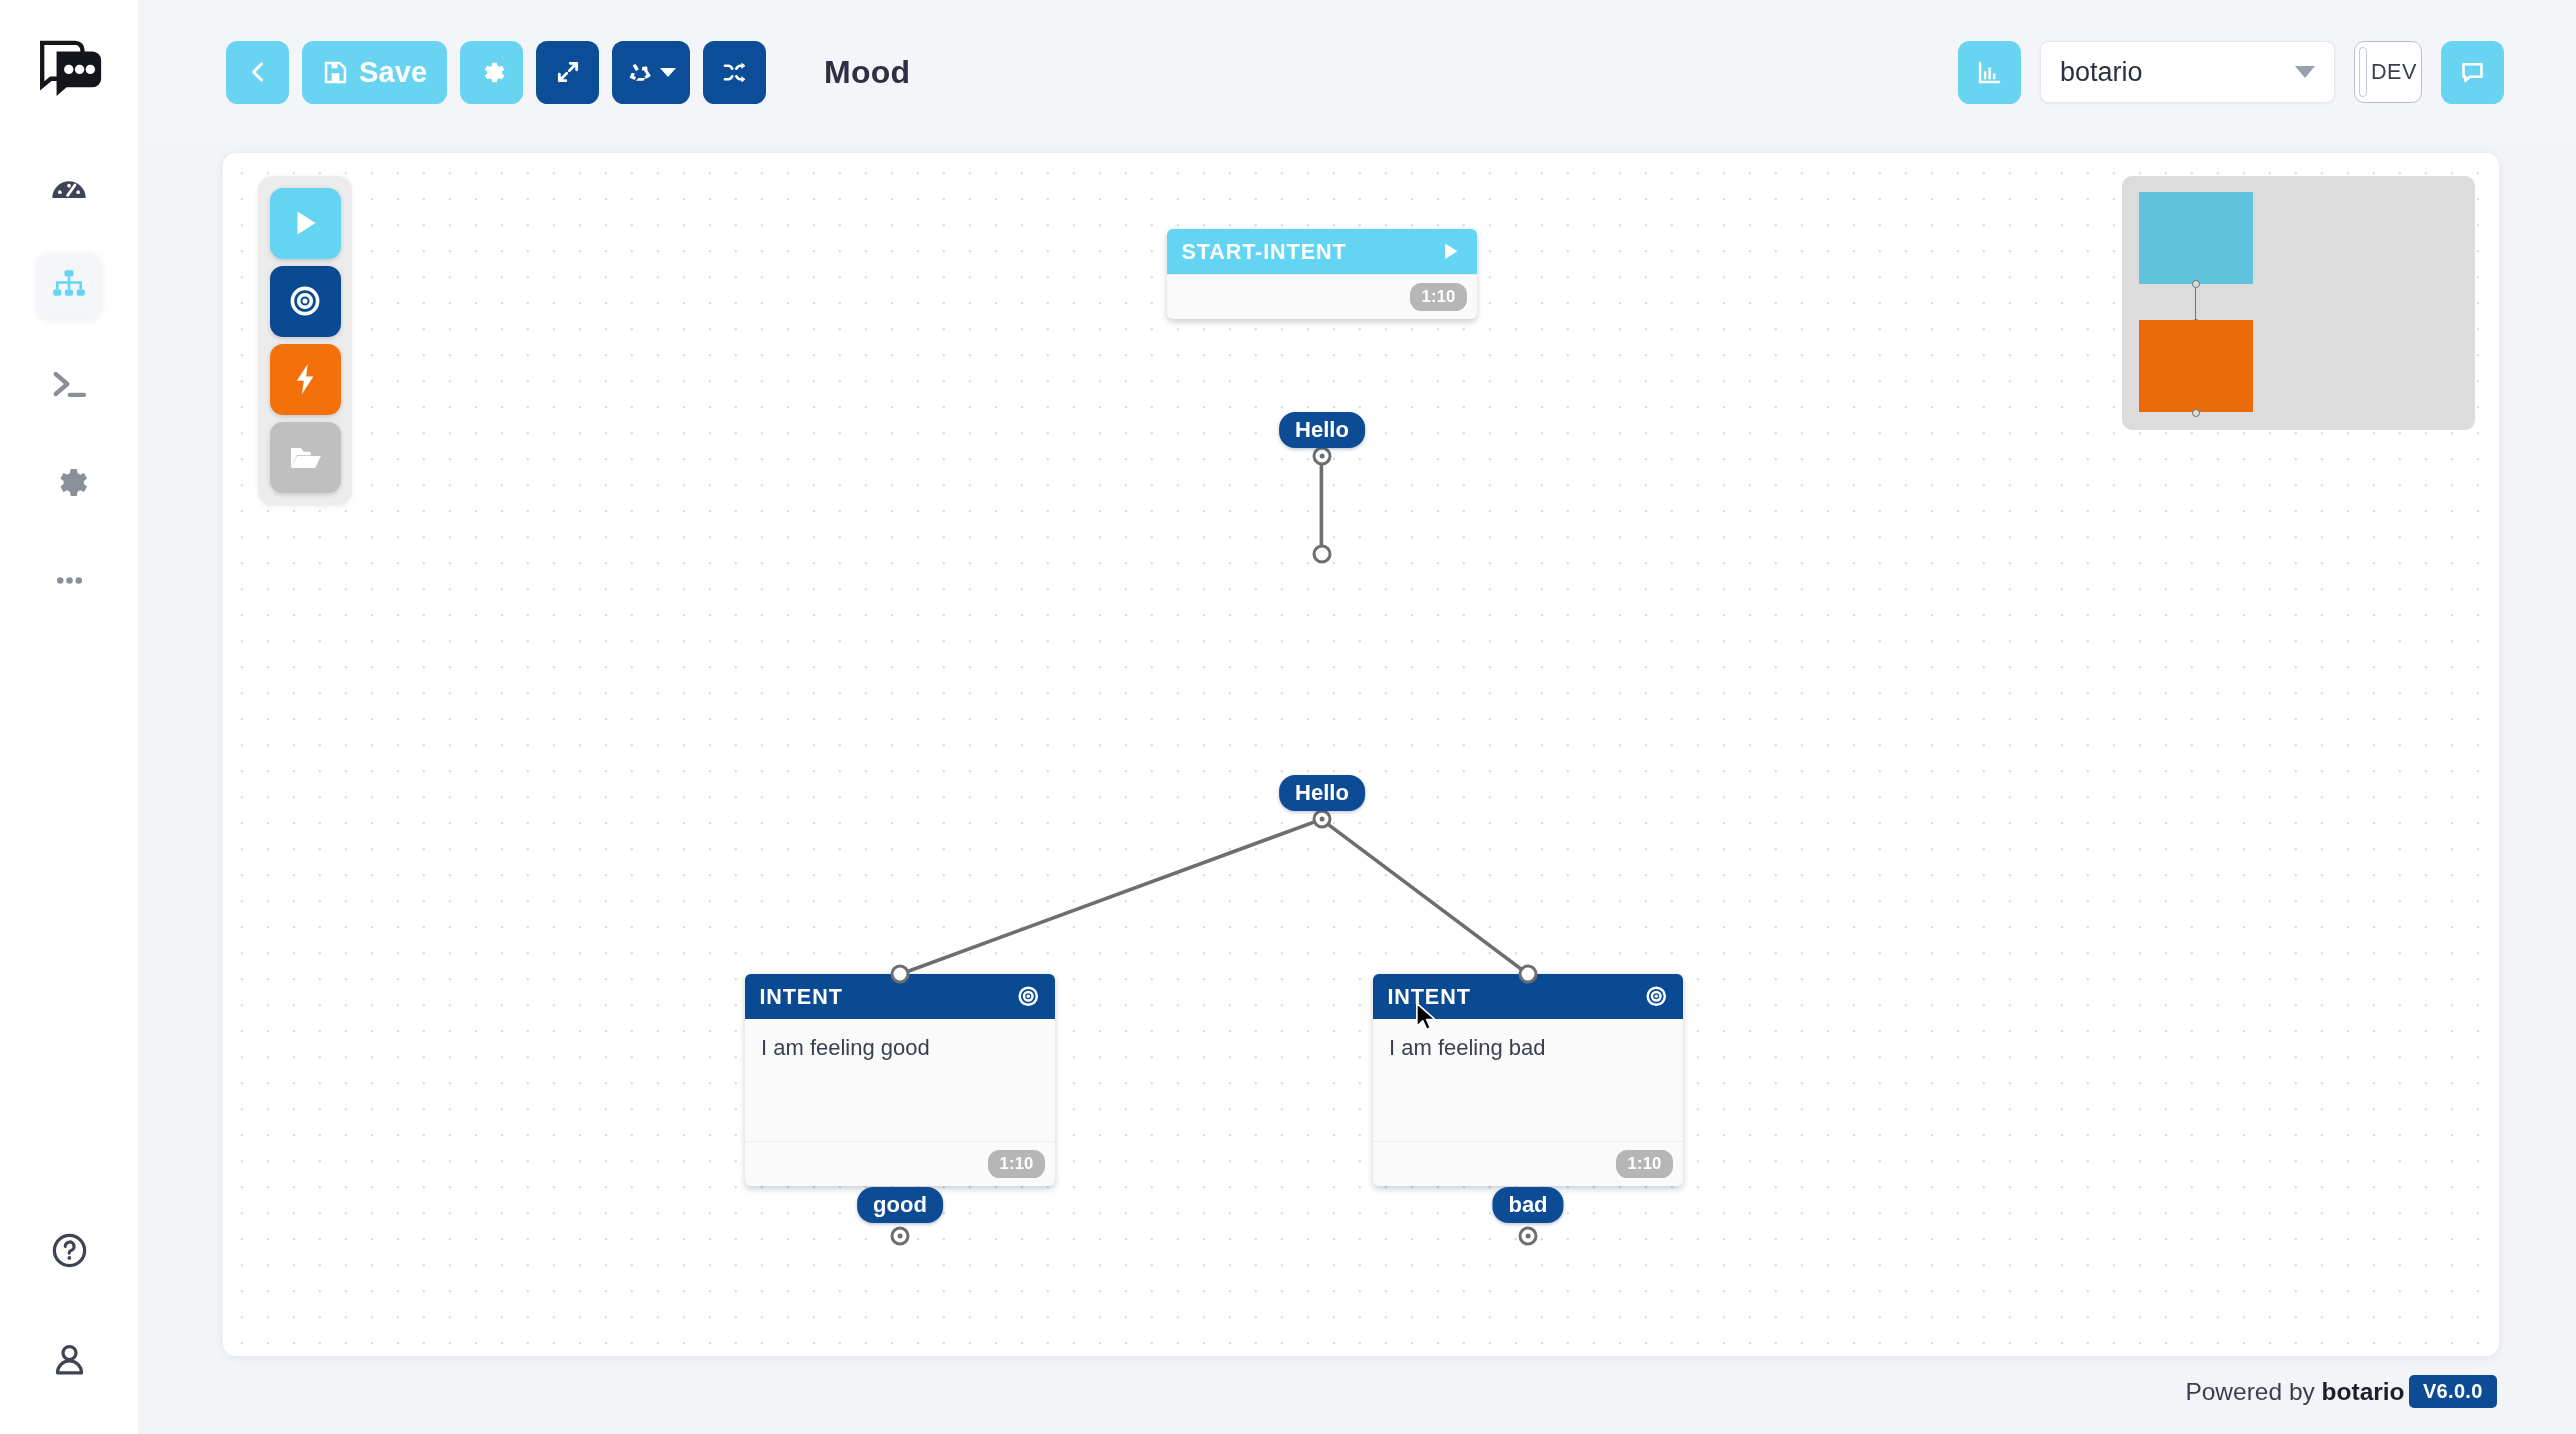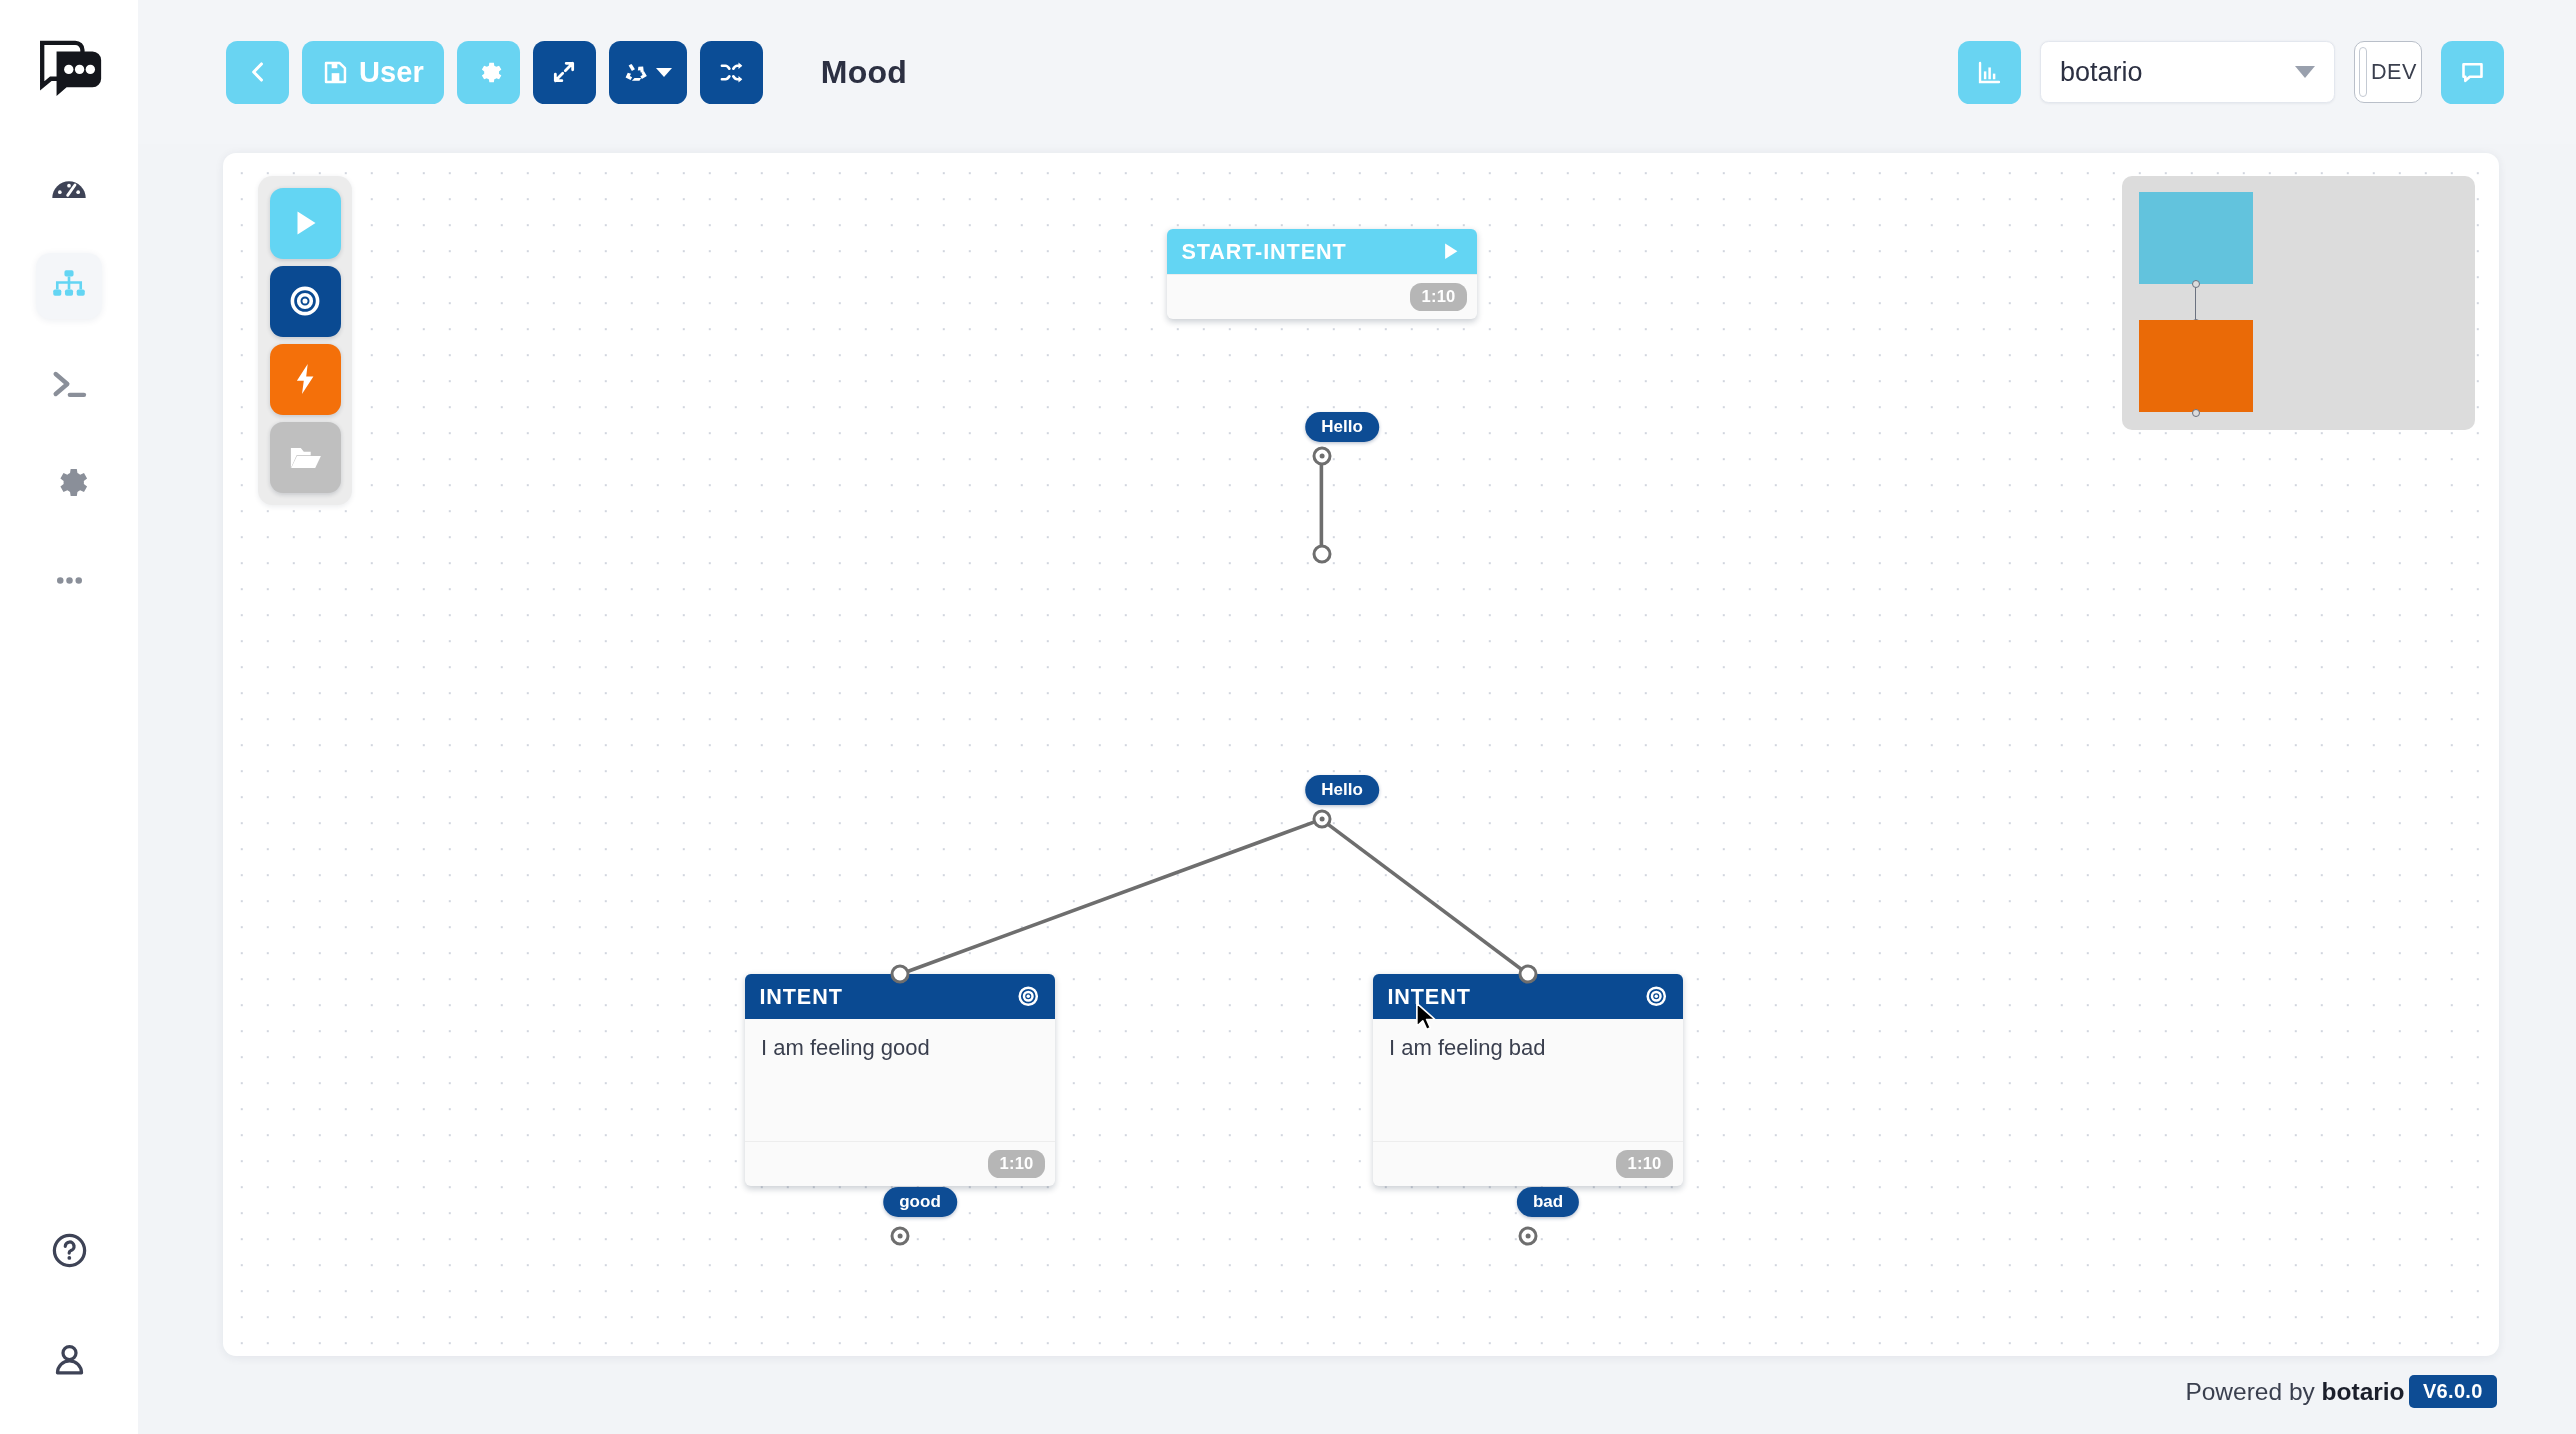--- a/index.html
+++ b/index.html
@@ -132,23 +132,23 @@
     background: #b6b6b6; color: #fff; font-size: 16.6px; font-weight: 700;
     border-radius: 11.5px; padding: 3.6px 11.5px; letter-spacing: 0.2px;
   }
   .hd-start { background: #63d5f3; }
   .hd-action { background: #f4700a; }
   .hd-intent { background: #0a4a92; }
 
   
   .pill {
     position: absolute; background: #0d4c94; color: #fff;
-    border-radius: 16px; padding: 5px 16px; font-size: 17px; font-weight: 700;
+    border-radius: 16px; padding: 5px 16px; font-size: 22px; font-weight: 700;
     box-shadow: 0 1.4px 3.6px rgba(10,40,90,.28); white-space: nowrap;
-    transform: translateX(-50%); cursor: pointer; margin-left: 20px;
+    transform: translateX(-50%); cursor: pointer;
   }
   .port {
     position: absolute; width: 19px; height: 19px; border-radius: 50%;
     border: 3.6px solid #6e6e6e; background: #fff;
     transform: translate(-50%,-50%); cursor: pointer;
   }
   .port.filled::after {
     content:''; position:absolute; left:50%; top:50%; width:5.8px; height:5.8px;
     background:#6e6e6e; border-radius:50%; transform:translate(-50%,-50%);
   }
@@ -256,21 +256,21 @@
           <path d="M15.2 4.6 8 12l7.2 7.4" fill="none" stroke="#fff" stroke-width="2.8" stroke-linecap="round" stroke-linejoin="round"></path>
         </svg>
       </button>
 
       <button class="tbtn light save">
         <svg width="27" height="27" viewBox="0 0 24 24">
           <path d="M3.6 3.6h12.2L20.4 8.2v12.2H3.6z" fill="none" stroke="#fff" stroke-width="2.2" stroke-linejoin="round"></path>
           <rect x="8.6" y="12.6" width="6.8" height="7.8" fill="#fff"></rect>
           <rect x="8.6" y="3.6" width="5" height="4.6" fill="#fff"></rect>
         </svg>
-        <span>User</span>
+        <span>Save</span>
       </button>
 
       <button class="tbtn light">
         <svg width="27" height="27" viewBox="0 0 24 24">
           <path fill="#fff" d="M12 8.4a3.6 3.6 0 1 0 0 7.2 3.6 3.6 0 0 0 0-7.2zm9.3 4.6.05-1-.05-1 2.1-1.6-2-3.5-2.5 1a7.7 7.7 0 0 0-1.75-1l-.4-2.6h-4l-.4 2.6a7.7 7.7 0 0 0-1.75 1l-2.5-1-2 3.5 2.1 1.6-.05 1 .05 1-2.1 1.6 2 3.5 2.5-1c.53.42 1.12.75 1.75 1l.4 2.6h4l.4-2.6c.63-.25 1.22-.58 1.75-1l2.5 1 2-3.5z"></path>
         </svg>
       </button>
 
       <button class="tbtn dark">
         <svg width="26" height="26" viewBox="0 0 24 24">

